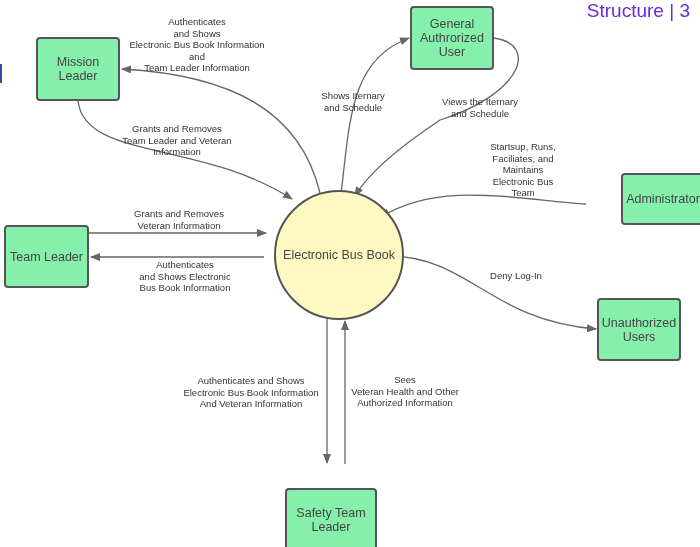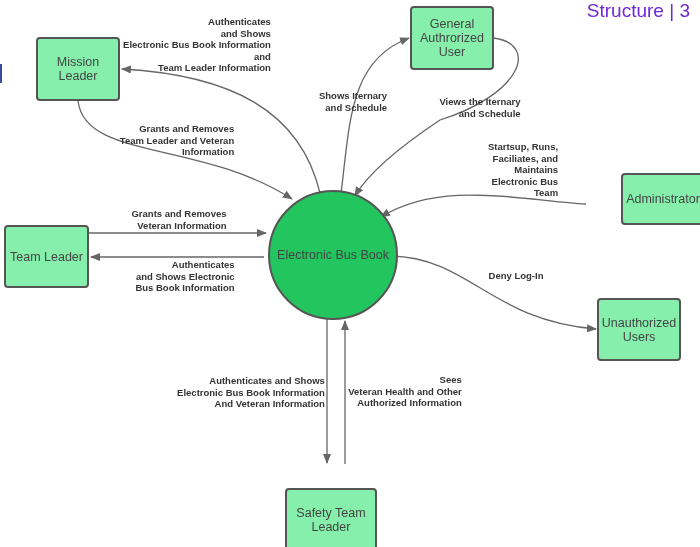--- a/index.html
+++ b/index.html
@@ -3,24 +3,24 @@
 <meta charset="utf-8">
 <style>
   html, body { margin: 0; padding: 0; background: #ffffff; }
   body { width: 700px; height: 547px; position: relative; overflow: hidden;
          font-family: "Liberation Sans", sans-serif; }
   .page-title { position: absolute; right: 10px; top: 0px; font-size: 19px; color: #6d28d9; }
   .edge-mark { position: absolute; left: 0; top: 64px; width: 2px; height: 19px; background: #3b4a9a; }
   .box { position: absolute; border: 2px solid #555; border-radius: 4px; background: #86efac;
          display: flex; align-items: center; justify-content: center; text-align: center;
          font-size: 12.5px; color: #444; line-height: 14px; box-sizing: border-box; white-space: pre-line; }
-  .process { position: absolute; left: 268px; top: 190px; width: 130px; height: 130px;
-             border: 2px solid #555; border-radius: 50%; box-sizing: border-box; background: #22c55e;
+  .process { position: absolute; left: 274px; top: 190px; width: 130px; height: 130px;
+             border: 2px solid #555; border-radius: 50%; box-sizing: border-box; background: #fef9c3;
              display: flex; align-items: center; justify-content: center; font-size: 12.5px; color: #444; }
-  .lbl { position: absolute; font-size: 9.5px; font-weight: bold; color: #333; text-align: right;
+  .lbl { position: absolute; font-size: 9.5px; font-weight: normal; color: #333; text-align: center;
          line-height: 11.5px; white-space: pre-line; transform: translateX(-50%); }
   svg.flows { position: absolute; left: 0; top: 0; }
   svg.flows path { fill: none; stroke: #666; stroke-width: 1.3; }
 </style>
 </head>
 <body>
 
 <div class="page-title">Structure | 3</div>
 <div class="edge-mark"></div>
 

